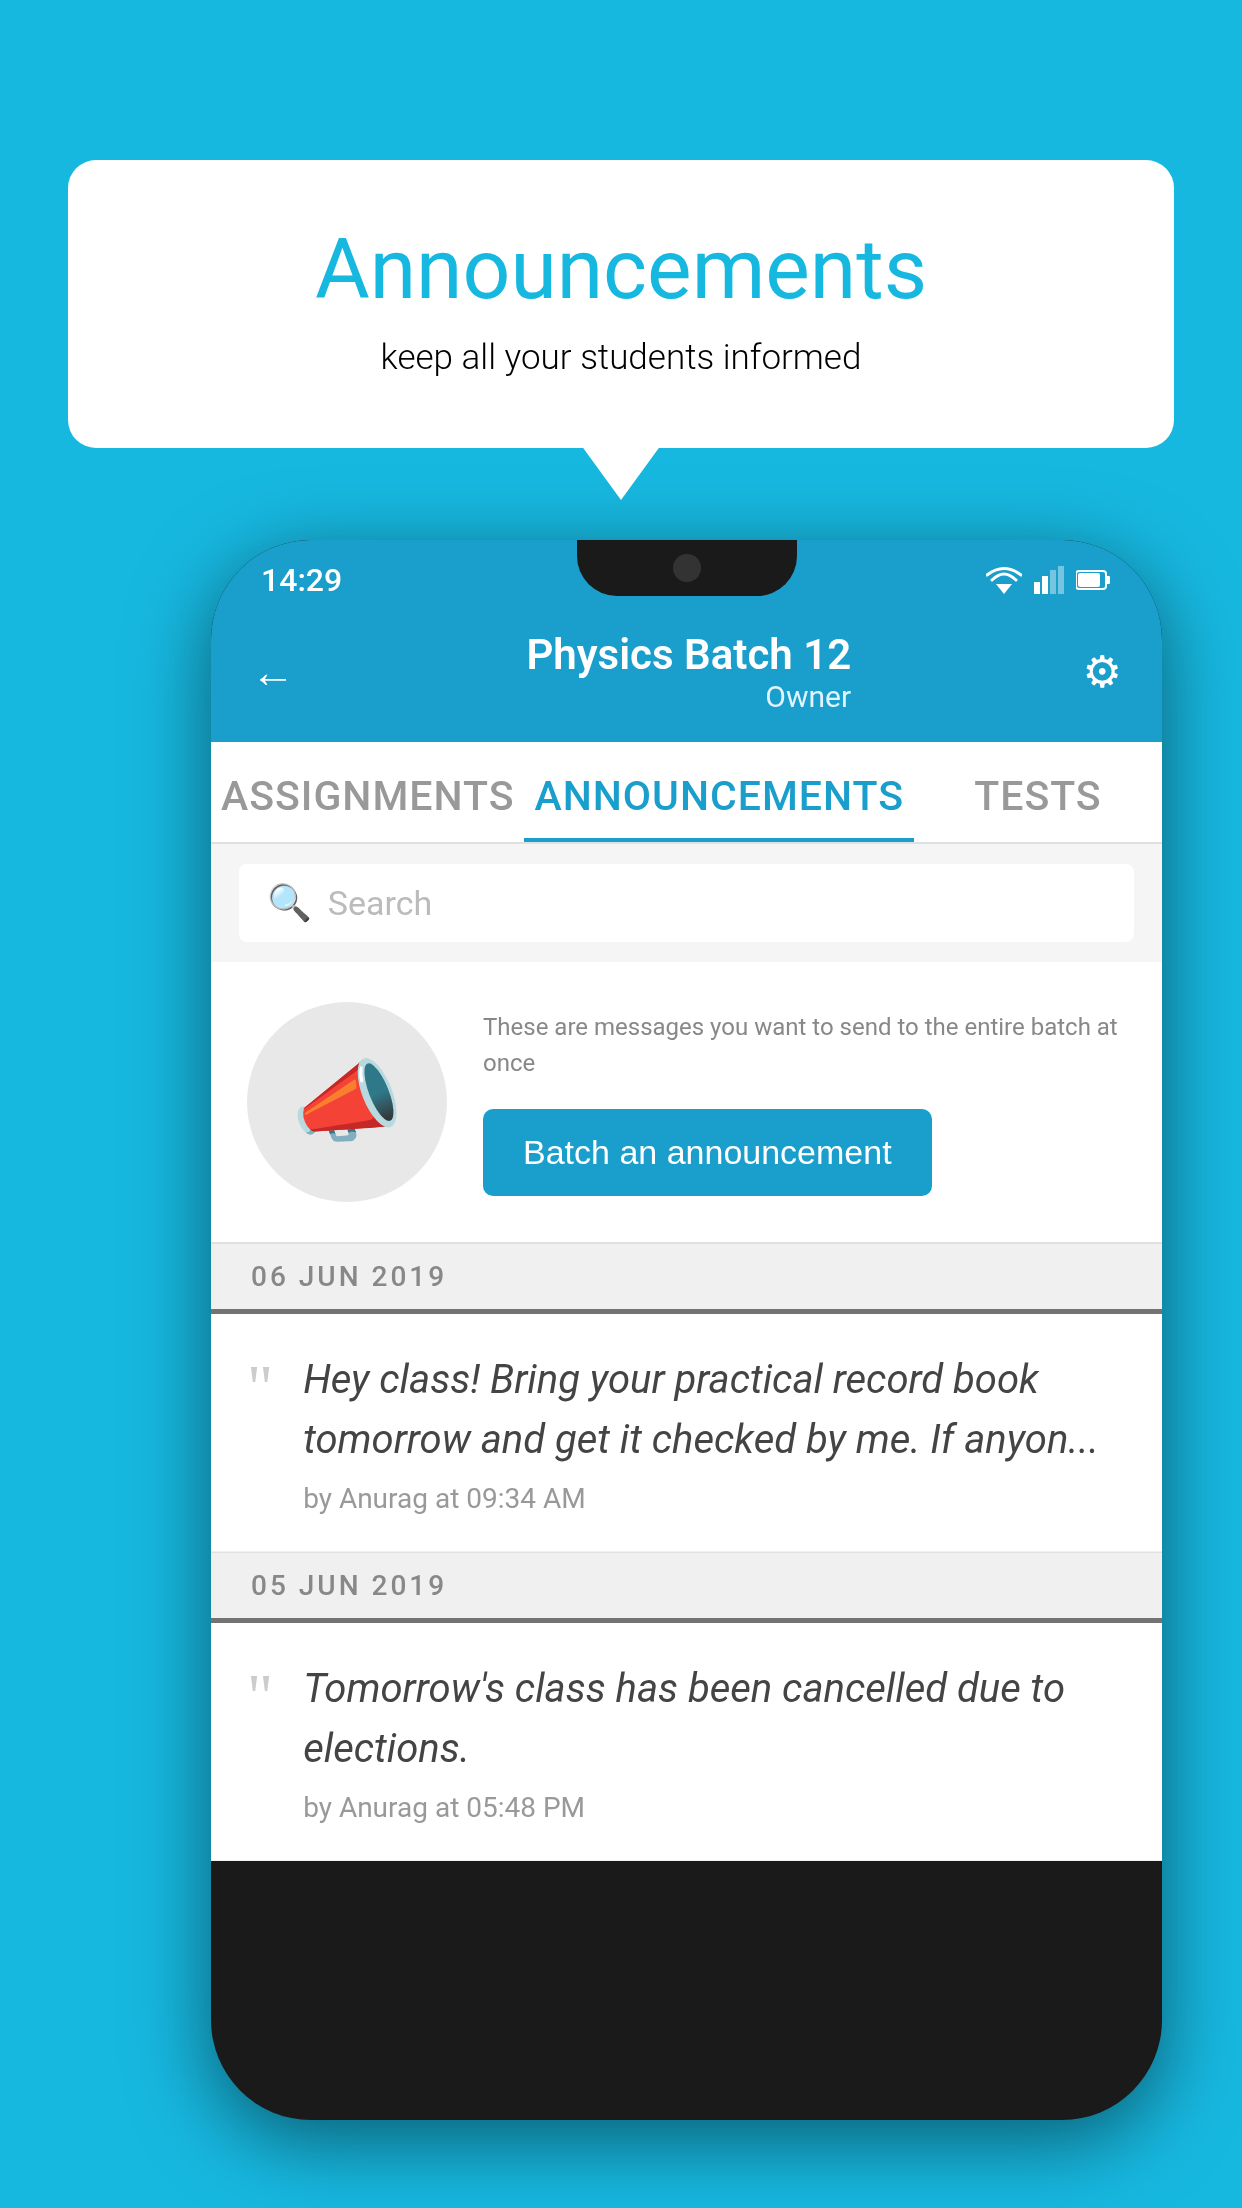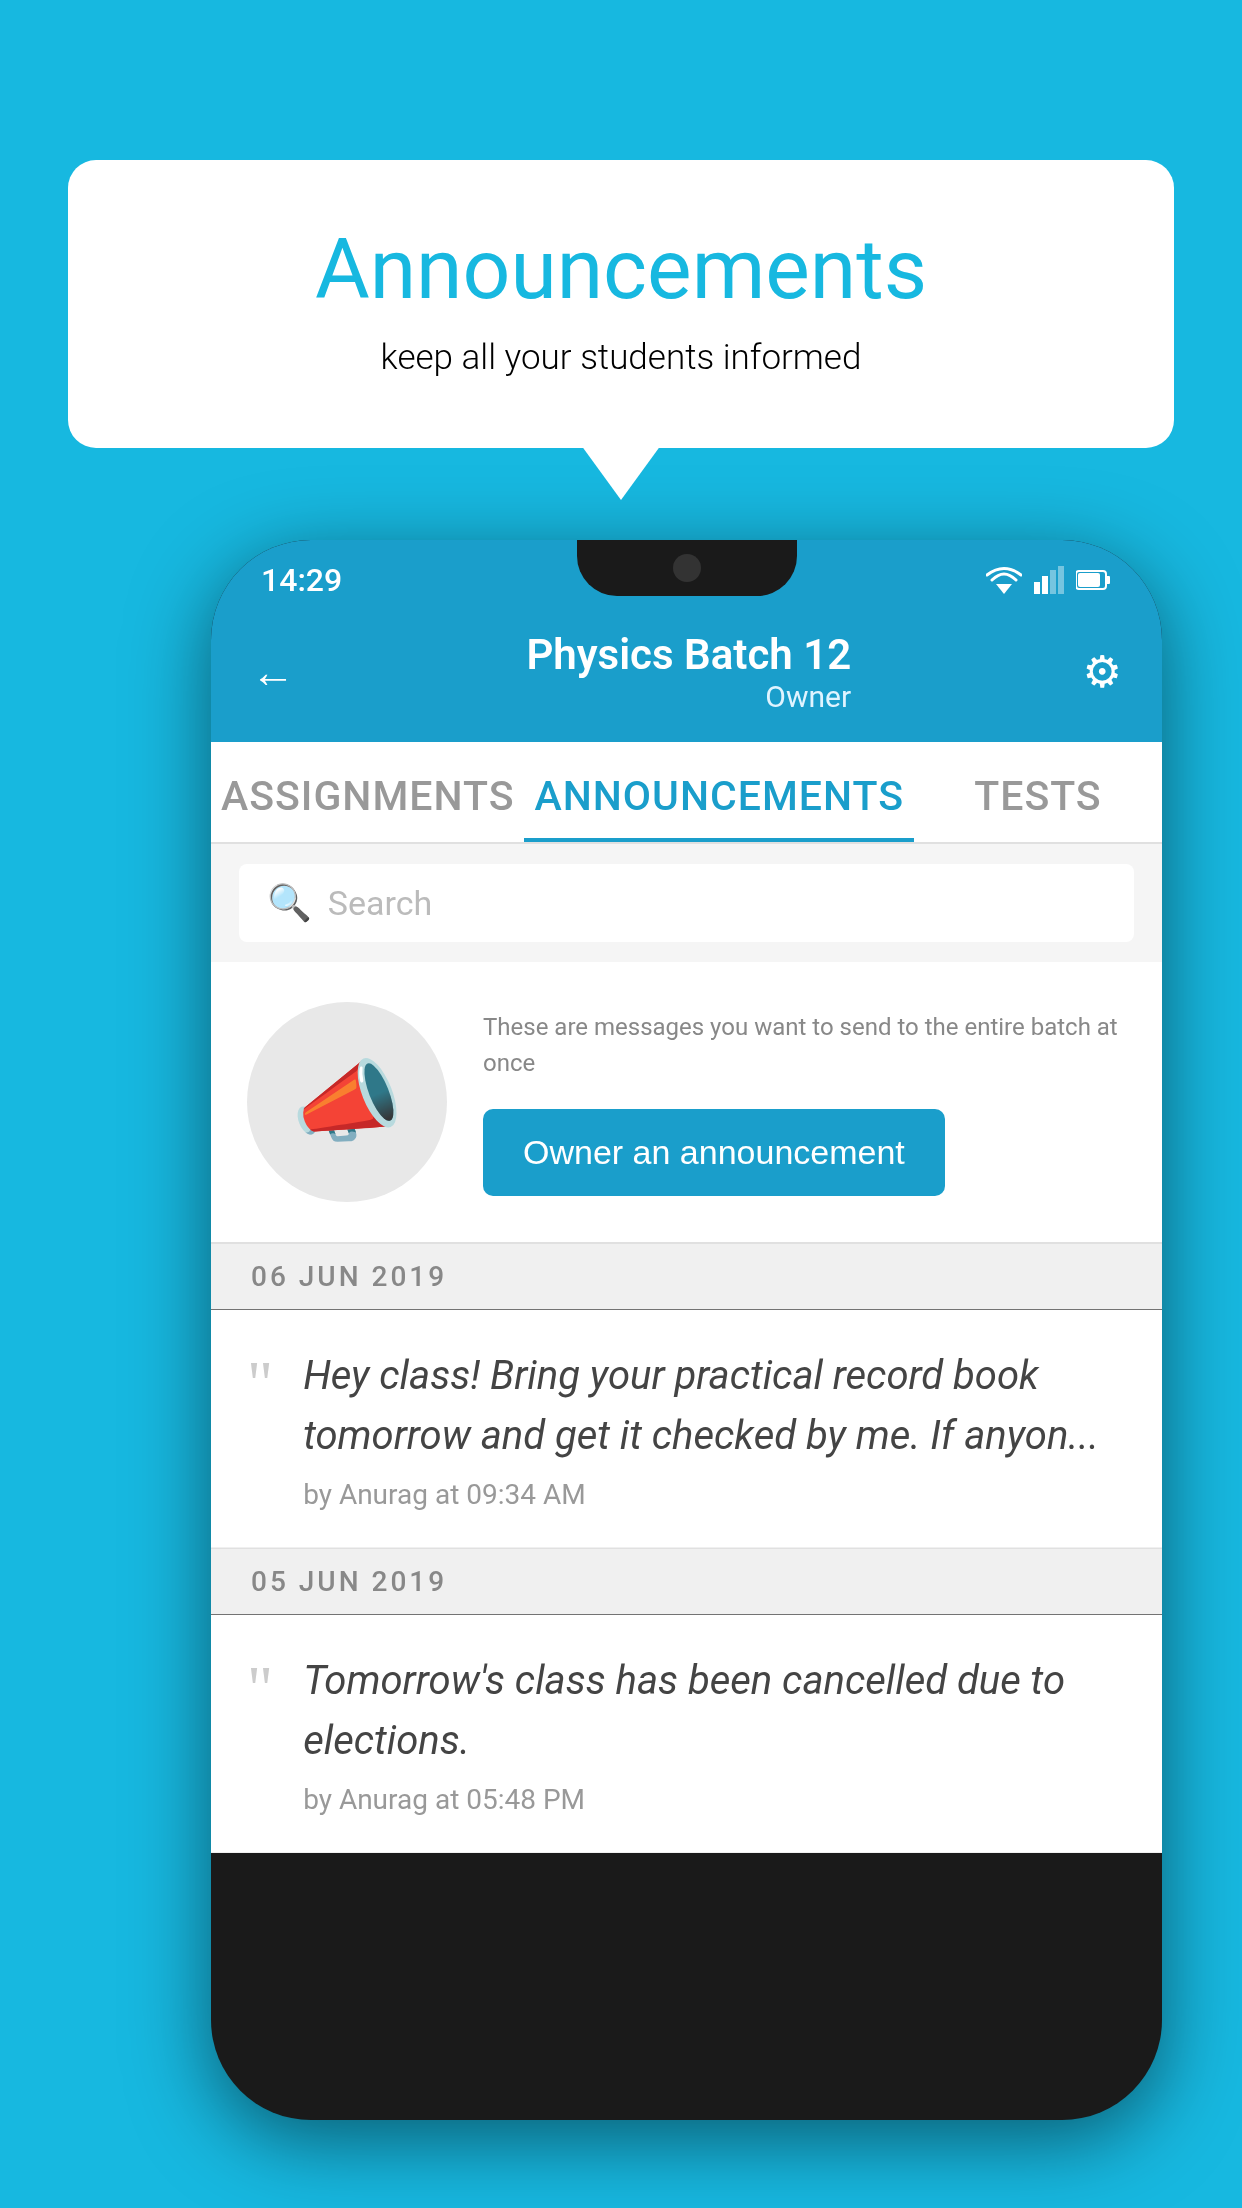--- a/index.html
+++ b/index.html
@@ -281,21 +281,21 @@
 
     
     .date-separator {
       background: #f0f0f0;
       padding: 16px 40px;
       font-size: 28px;
       color: #888;
       font-weight: 500;
       letter-spacing: 3px;
       border-top: 1px solid #e0e0e0;
-      border-bottom: 1px solid #737373;
+      border-bottom: 5px solid #737373;
     }
 
     
     .announcement-item {
       background: #fff;
       display: flex;
       align-items: flex-start;
       padding: 36px 36px;
       gap: 30px;
       border-bottom: 1px solid #f0f0f0;
@@ -410,21 +410,21 @@
             <span class="search-text">Search</span>
           </div>
         </div>
 
         <div class="promo-section">
           <div class="promo-icon-circle">
             <span class="megaphone-icon">📣</span>
           </div>
           <div class="promo-right">
             <div class="promo-description">These are messages you want to send to the entire batch at once</div>
-            <button class="make-announcement-btn">Owner an announcement</button>
+            <button class="make-announcement-btn">Batch an announcement</button>
           </div>
         </div>
 
         <div class="date-separator">06  JUN  2019</div>
 
         <div class="announcement-item">
           <div class="quote-icon">"</div>
           <div class="announcement-content">
             <div class="announcement-text">Hey class! Bring your practical record book tomorrow and get it checked by me. If anyon...</div>
             <div class="announcement-meta">by Anurag at 09:34 AM</div>

